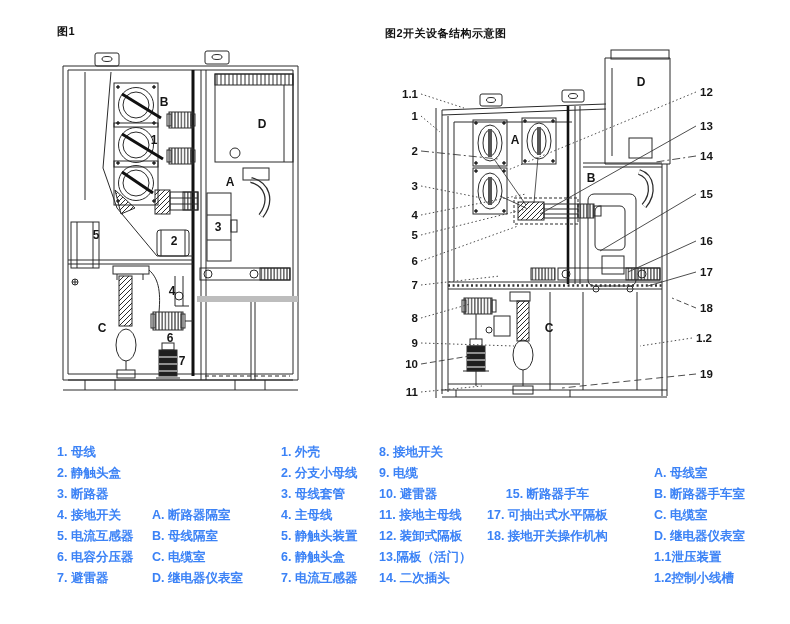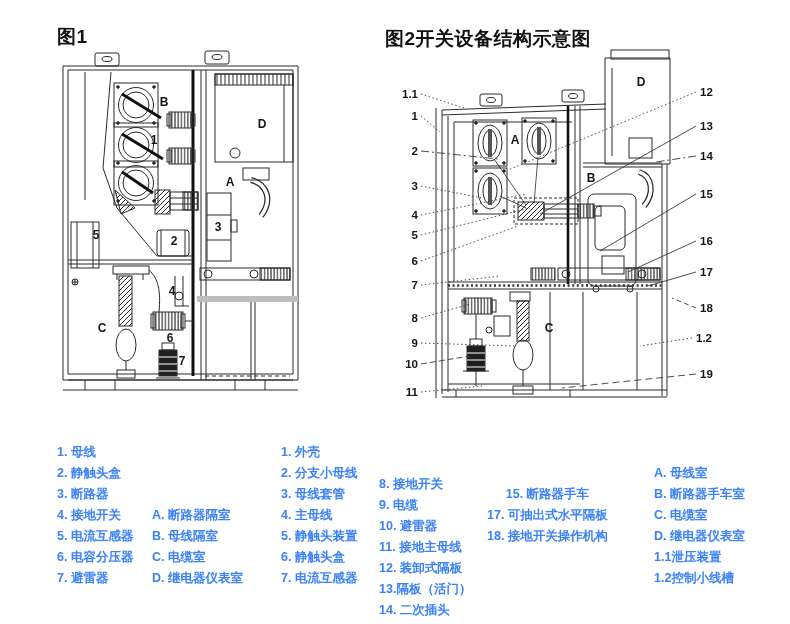--- a/index.html
+++ b/index.html
@@ -1,30 +1,30 @@
 <!DOCTYPE html>
 <html><head>
 <meta charset="utf-8">
 <style>
   html,body{margin:0;padding:0;}
   body{
     width:790px;height:624px;position:relative;background:#ffffff;
     font-family:"Liberation Sans","DejaVu Sans",sans-serif;color:#1a1a1a;overflow:hidden;
   }
-  .fig-title{position:absolute;font-size:19px;font-weight:bold;color:#111;white-space:nowrap;letter-spacing:.5px;}
+  .fig-title{position:absolute;font-size:11px;font-weight:bold;color:#111;white-space:nowrap;letter-spacing:.5px;}
   #fig1-title{left:57px;top:24px;}
   #fig2-title{left:385px;top:26px;}
   .diagram{position:absolute;}
   #fig1-svg{left:55px;top:50px;}
   #fig2-svg{left:390px;top:46px;}
   .legend-col{position:absolute;font-size:12.5px;font-weight:600;line-height:21px;color:#3b82f6;white-space:nowrap;}
   #lg-f1-items{left:57px;top:442px;}
   #lg-f1-rooms{left:152px;top:505px;}
   #lg-f2-items-a{left:281px;top:442px;}
-  #lg-f2-items-b{left:379px;top:442px;margin-top:32px;}
+  #lg-f2-items-b{left:379px;top:442px;}
   #lg-f2-items-c{left:487px;top:484px;text-align:center;}
   #lg-f2-rooms{left:654px;top:463px;}
   svg text{font-family:"Liberation Sans","DejaVu Sans",sans-serif;fill:#161616;}
   .lbl{font-size:12px;font-weight:600;}
   .co{font-size:11.5px;font-weight:600;}
   .ln{stroke:#2b2b2b;fill:none;stroke-width:1;}
   .ld{stroke:#3a3a3a;fill:none;stroke-width:.9;}
 </style>
 </head>
 <body>

